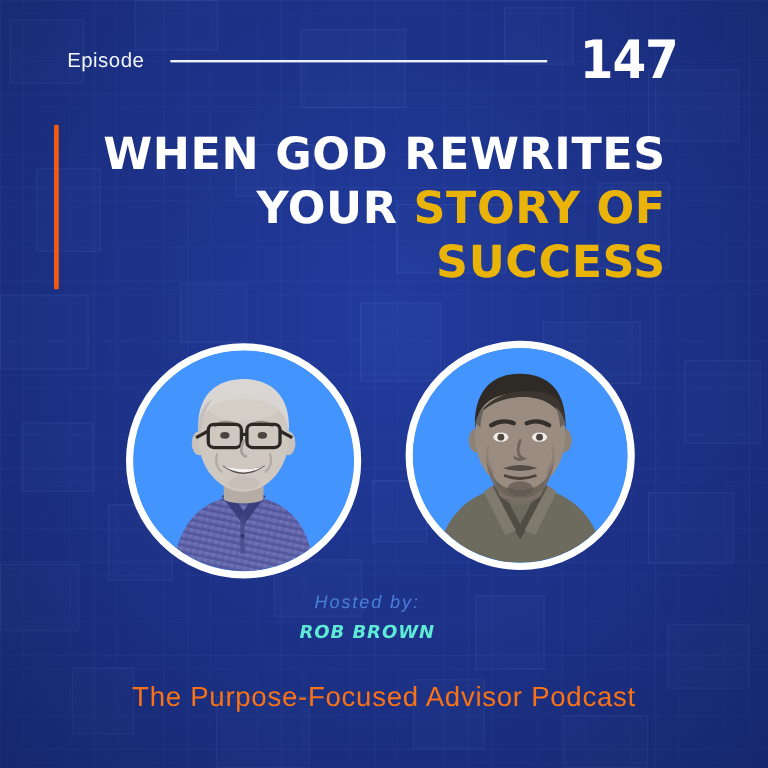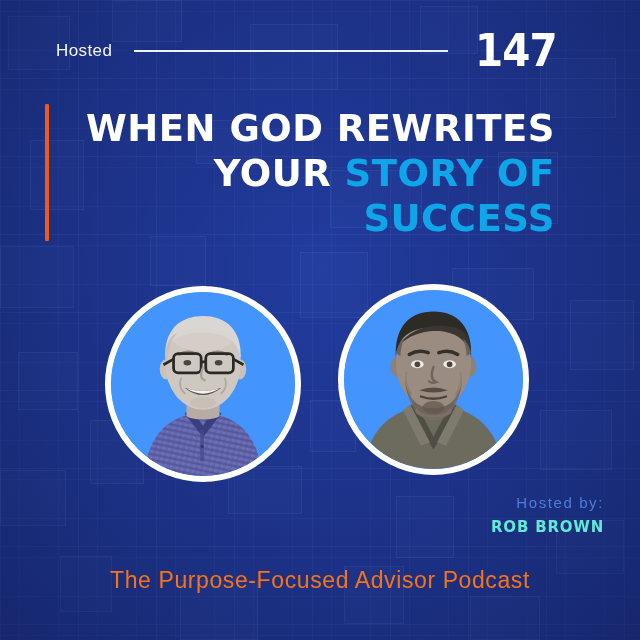--- a/index.html
+++ b/index.html
@@ -98,42 +98,42 @@
     font-family:"DejaVu Sans", sans-serif;
     font-weight:bold;
     font-size:37px;
     line-height:1.22;
     letter-spacing:0.5px;
     text-transform:uppercase;
     color:#ffffff;
     padding-top:2px;
     text-align:right;
   }
-  .title-text .hl { color:#0ea5e9; }
+  .title-text .hl { color:#eab308; }
 
   
   .portrait {
     position:absolute;
     border-radius:50%;
     background:#4494fd;
     border:6px solid #ffffff;
     overflow:hidden;
   }
   #portrait-host  { left:105px; top:286px; width:196px; height:196px; }
   #portrait-guest { left:338px; top:284px; width:191px; height:191px; }
 
   .portrait svg { display:block; width:100%; height:100%; }
 
   
   .credits {
     position:absolute;
     left:0; right:0; top:494px;
     display:flex;
   }
-  .credit-col { flex:1; text-align:right; }
+  .credit-col { flex:1; text-align:center;font-style:italic; }
   #credit-col-host  { margin-left:8px; margin-right:36px; }
   #credit-col-guest { margin-right:10px; }
 
   .credit-role {
     color:#4a7fd8;
     font-size:15px;
     letter-spacing:1.6px;
     font-weight:400;
     margin-bottom:7px;
   }
@@ -187,21 +187,21 @@
     <i style="left:396px;top:496px; width:58px;  height:62px;"></i>
     <i style="left:556px;top:520px; width:68px;  height:54px;"></i>
     <i style="left:60px; top:556px; width:52px;  height:56px;"></i>
     <i style="left:180px;top:580px; width:78px;  height:60px;"></i>
     <i style="left:344px;top:566px; width:60px;  height:58px;"></i>
     <i style="left:470px;top:596px; width:70px;  height:44px;"></i>
   </div>
   <div class="bg-vignette"></div>
 
   <div class="episode-row">
-    <span class="episode-label">Hosted</span>
+    <span class="episode-label">Episode</span>
     <span class="episode-rule"></span>
     <span class="episode-number">147</span>
   </div>
 
   <div class="title-wrap">
     <span class="title-bar"></span>
     <h1 class="title-text">
       <span>WHEN GOD REWRITES</span><br>
       <span>YOUR </span><span class="hl">STORY OF</span><br>
       <span class="hl">SUCCESS</span>

